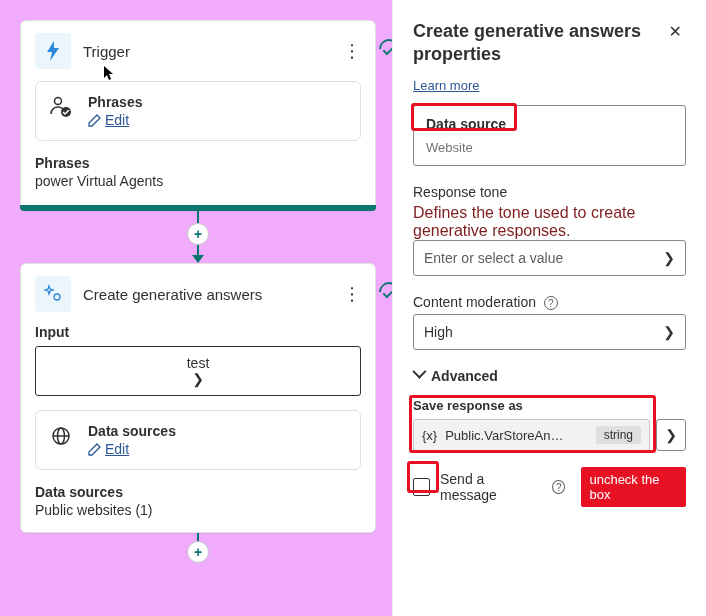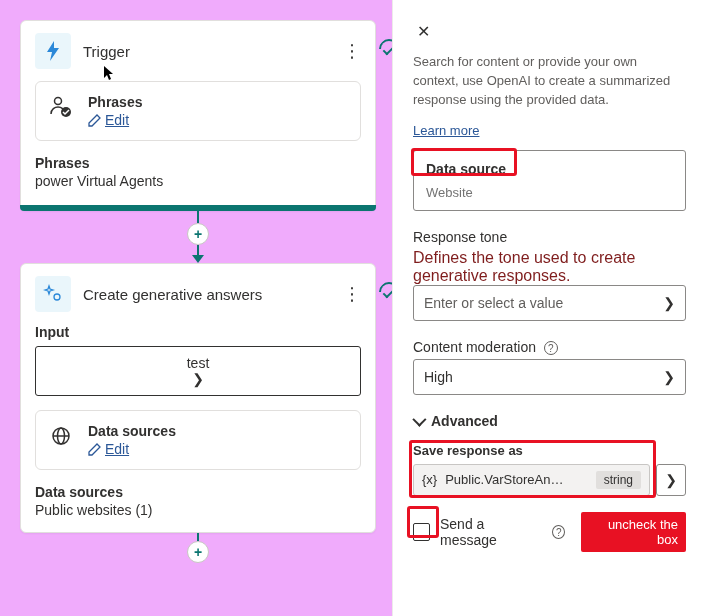--- a/index.html
+++ b/index.html
@@ -285,21 +285,20 @@
       border-radius: 50%;
       font-size: 10px;
       line-height: 13px;
       text-align: center;
       color: #605e5c;
       margin-left: 4px;
       vertical-align: middle;
     }
     .advanced-row {
       display: flex;
-      align-items: center;
       gap: 8px;
       margin-bottom: 14px;
       cursor: pointer;
     }
     .chev-down {
       display: inline-block;
       width: 10px; height: 10px;
       border-right: 2px solid #323130;
       border-bottom: 2px solid #323130;
       transform: rotate(45deg) translateY(-2px);
@@ -342,21 +341,20 @@
       border: 1px solid #323130;
       border-radius: 2px;
     }
     .red-tag {
       background: #e81123;
       color: #fff;
       font-size: 13px;
       padding: 5px 8px;
       border-radius: 2px;
       margin-left: 6px;
-      text-align: right;
     }
     svg { display: block; }
   </style>
 </head>
 <body>
 
 <div class="canvas">
 
   <div class="node">
     <span class="cursor">
@@ -458,23 +456,23 @@
   </div>
 
   <div class="connector" style="height:30px">
     <div class="line-top"></div>
     <div class="add-btn">+</div>
   </div>
 </div>
 
 <div class="panel">
   <div class="panel-head">
+    <div class="panel-title">Create generative answers properties</div>
     <div class="close-x">✕</div>
   </div>
-  <div class="panel-desc">Search for content or provide your own context, use OpenAI to create a summarized response using the provided data.</div>
   <a class="learn-more">Learn more</a>
 
   <div class="ds-box" style="position:relative">
     <div class="ds-label">Data source</div>
     <div class="ds-val">Website</div>
     <div class="red-box-1" style="left:-3px;top:-3px;width:106px;height:28px;"></div>
   </div>
 
   <div class="section-title">Response tone</div>
   <div class="section-desc">Defines the tone used to create generative responses.</div>

